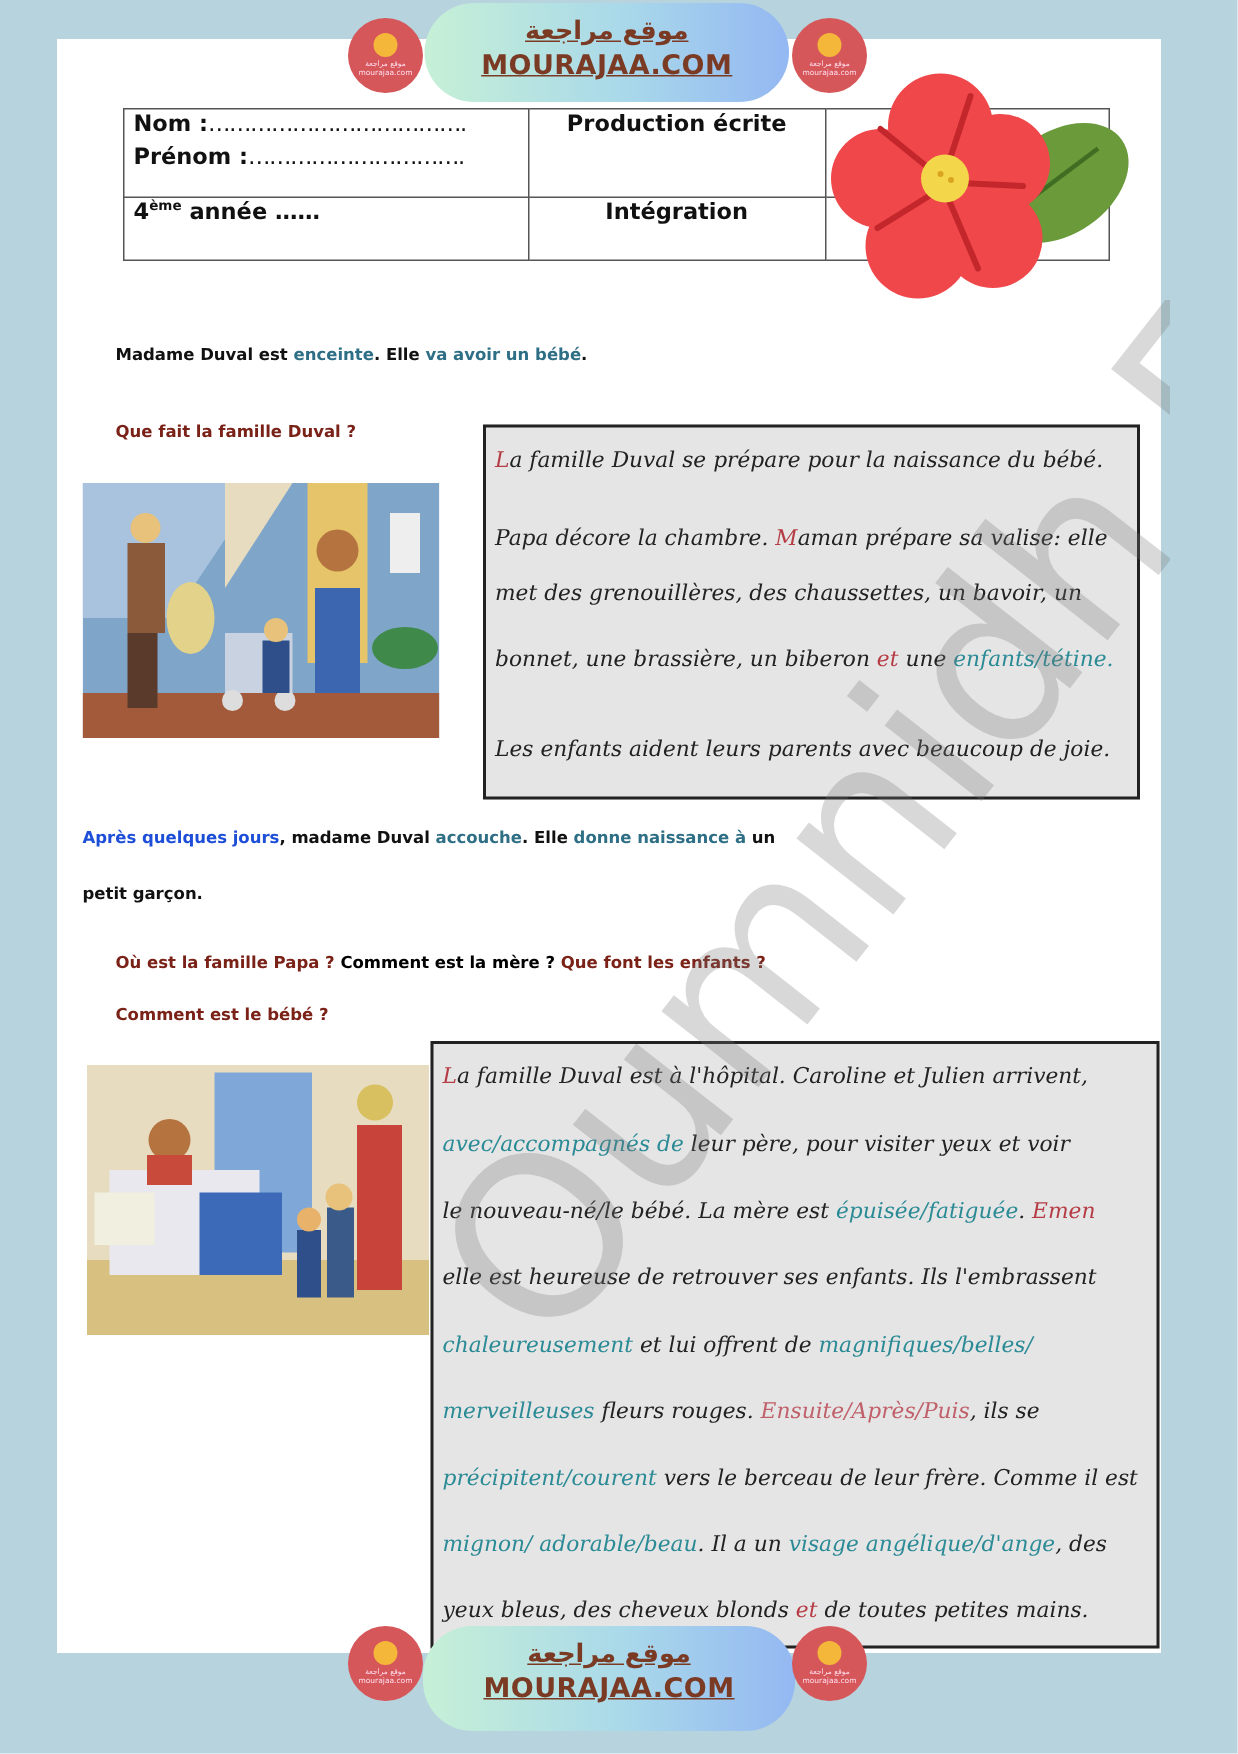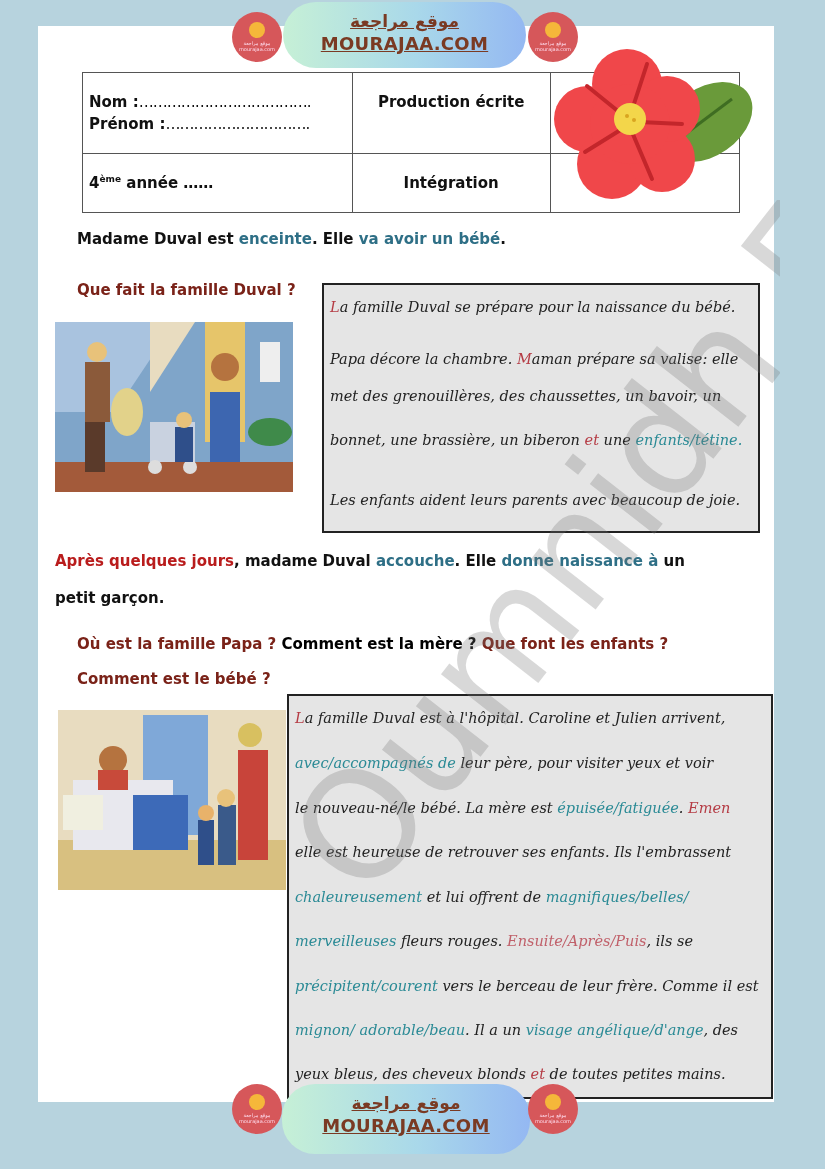--- a/index.html
+++ b/index.html
@@ -39,30 +39,30 @@
     border-radius: 50%; background: #f5b73a;
   }
   .badge .tiny { display: block; color: #fde; font-size: 5px; line-height: 6px; }
   
   .info-table {
     position: absolute; left: 82px; top: 72px; width: 658px; height: 102px;
     border-collapse: collapse;
   }
   .info-table td {
     border: 1px solid #555; font-family: "DejaVu Sans", sans-serif; font-weight: bold;
-    font-size: 15px; color: #111; vertical-align: top; padding: 20px 6px;
+    font-size: 15px; color: #111; vertical-align: top; padding: 0 6px;
   }
   .dots { font-weight: normal; letter-spacing: -1px; }
   sup { font-size: 9px; }
   
   .flower { position: absolute; left: 552px; top: 44px; width: 215px; height: 160px; z-index: 4; }
   
-  .line { position: absolute; font-family: "DejaVu Sans", sans-serif; font-weight: bold; font-size: 15px; color: #111; white-space: nowrap; }
+  .line { position: absolute; font-family: "DejaVu Sans", sans-serif; font-weight: bold; font-size: 11px; color: #111; white-space: nowrap; }
   .blue { color: #2e6f86; }
-  .green { color: #b91c1c; }
+  .green { color: #1d4ed8; }
   .red { color: #000000; }
   .darkred { color: #7a2218; }
   
   .answer-box {
     position: absolute; border: 2px solid #222; background: #e5e5e5;
     font-family: "DejaVu Serif", serif; font-style: italic; color: #222;
   }
   .answer-box p { position: absolute; left: 6px; white-space: nowrap; font-size: 14.5px; }
   .c-red { color: #b53c45; }
   .c-teal { color: #2a8a95; }

